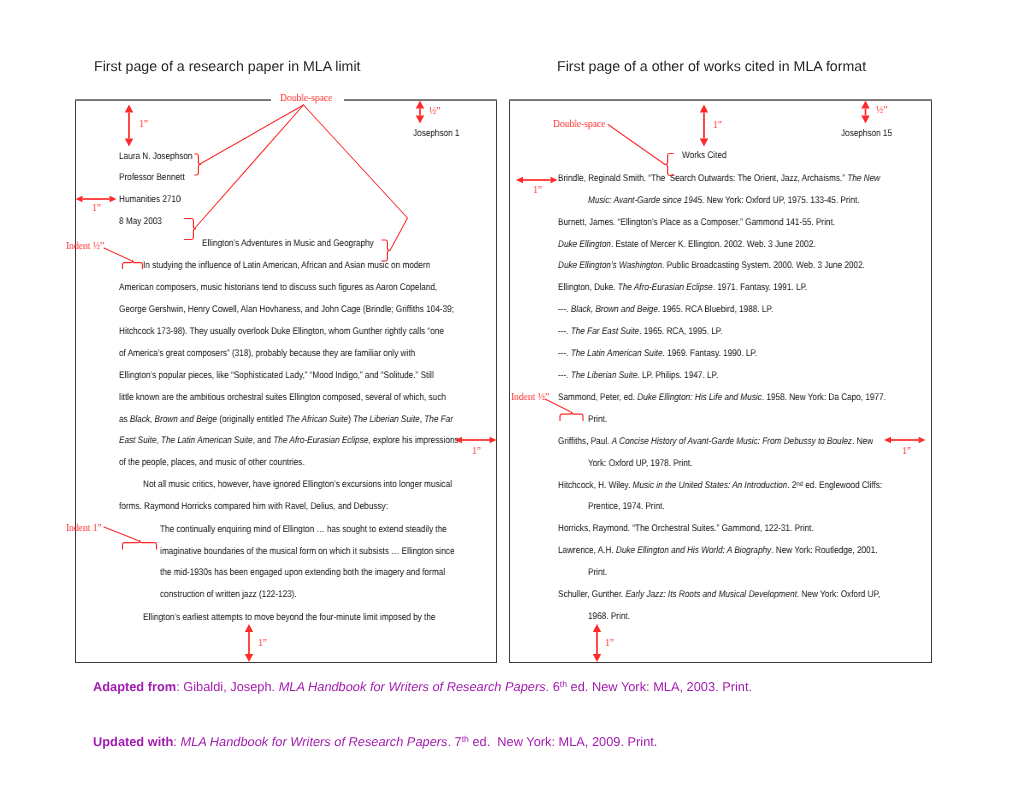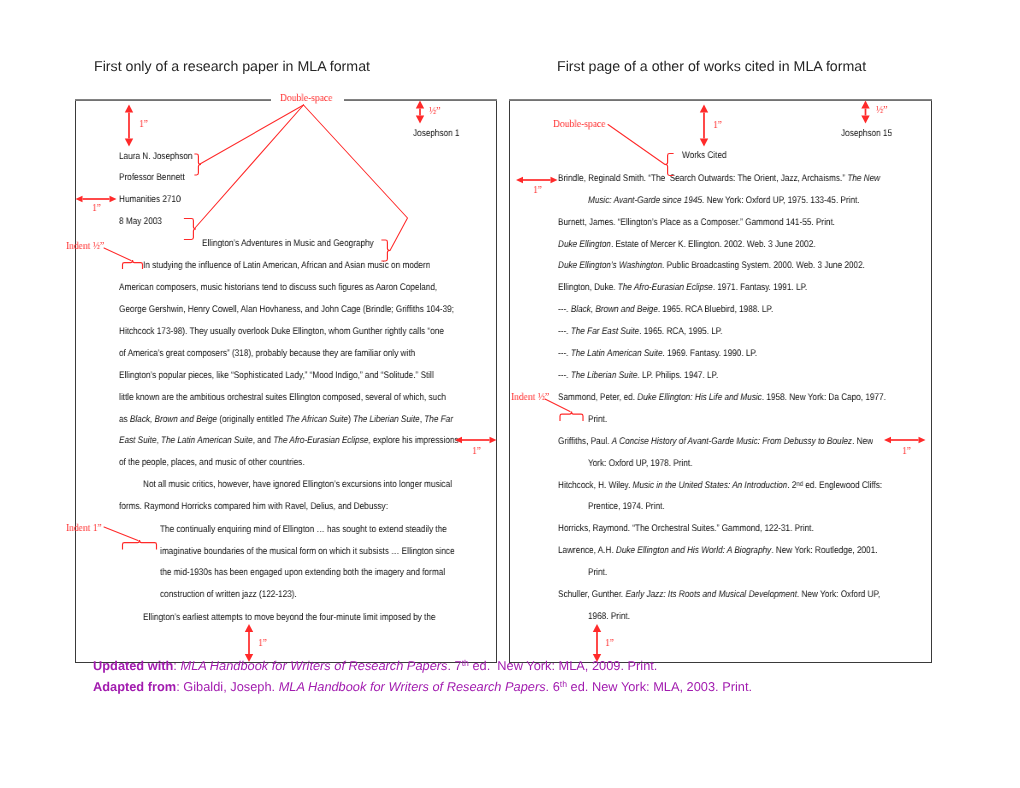--- a/index.html
+++ b/index.html
@@ -17,21 +17,21 @@
   svg.ann{position:absolute;left:0;top:0;width:1020px;height:788px;overflow:visible;}
   .rlab{position:absolute;font-family:"Liberation Serif",serif;font-size:10.6px;color:#ff2a2a;white-space:nowrap;transform:scaleX(0.9);transform-origin:left top;will-change:transform;}
   .foot{position:absolute;white-space:pre;font-size:12.8px;color:#a21caf;will-change:transform;}
   .foot i{font-style:italic;}
   .foot b{font-weight:bold;}
   .foot sup{font-size:0.68em;vertical-align:0.42em;}
 </style>
 </head>
 <body>
 
-<div class="hdr" style="left:94px;top:59px;">First only of a research paper in MLA format</div>
+<div class="hdr" style="left:94px;top:59px;">First page of a research paper in MLA limit</div>
 <div class="hdr" style="left:557px;top:59px;">First page of a other of works cited in MLA format</div>
 
 <div class="page" style="left:75px;top:99px;width:422px;height:564px;"></div>
 <div class="ptop" style="left:75px;top:99px;width:422px;"></div>
 <div class="pmask" style="left:271px;top:97px;width:73px;height:6px;"></div>
 <div class="page" style="left:509px;top:99px;width:423px;height:564px;"></div>
 <div class="ptop" style="left:509px;top:99px;width:423px;"></div>
 
 <div id="paper-text">
     <div class="ln" style="left: 413px; top: 128px;">Josephson 1</div>
@@ -78,21 +78,21 @@
     <div class="ln" style="left: 558px; top: 479.4px;">Hitchcock, H. Wiley. <i>Music in the United States: An Introduction</i>. 2<sup>nd</sup> ed. Englewood Cliffs:</div>
     <div class="ln" style="left: 588px; top: 501.3px;">Prentice, 1974. Print.</div>
     <div class="ln" style="left: 558px; top: 523.2px;">Horricks, Raymond. “The Orchestral Suites.” Gammond, 122-31. Print.</div>
     <div class="ln" style="left: 558px; top: 545.1px;">Lawrence, A.H. <i>Duke Ellington and His World: A Biography</i>. New York: Routledge, 2001.</div>
     <div class="ln" style="left: 588px; top: 567px;">Print.</div>
     <div class="ln" style="left: 558px; top: 588.9px;">Schuller, Gunther. <i>Early Jazz: Its Roots and Musical Development</i>. New York: Oxford UP,</div>
     <div class="ln" style="left: 588px; top: 610.8px;">1968. Print.</div>
   </div>
 <div id="footer-text">
     <div class="foot" style="left: 93px; top: 679px;"><b>Adapted from</b>: Gibaldi, Joseph. <i>MLA Handbook for Writers of Research Papers</i>. 6<sup>th</sup> ed. New York: MLA, 2003. Print.</div>
-    <div class="foot" style="left: 93px; top: 658px;"><b>Updated with</b>: <i>MLA Handbook for Writers of Research Papers</i>. 7<sup>th</sup> ed.  New York: MLA, 2009. Print.</div>
+    <div class="foot" style="left: 93px; top: 734px;"><b>Updated with</b>: <i>MLA Handbook for Writers of Research Papers</i>. 7<sup>th</sup> ed.  New York: MLA, 2009. Print.</div>
   </div>
 
 <svg class="ann" viewBox="0 0 1020 788">
     <path d="M 129,112.5 L 129,138.5" stroke="#ff2a2a" stroke-width="1.7" fill="none"></path>
     <polygon points="124.8,112.5 133.2,112.5 129,104.5" fill="#ff2a2a"></polygon>
     <polygon points="124.8,138.5 133.2,138.5 129,146.5" fill="#ff2a2a"></polygon>
     <path d="M 82.5,199 L 109.5,199" stroke="#ff2a2a" stroke-width="1.7" fill="none"></path>
     <polygon points="82.5,195.7 82.5,202.3 75.5,199" fill="#ff2a2a"></polygon>
     <polygon points="109.5,195.7 109.5,202.3 116.5,199" fill="#ff2a2a"></polygon>
     <path d="M 420,108.5 L 420,115.5" stroke="#ff2a2a" stroke-width="1.7" fill="none"></path>

